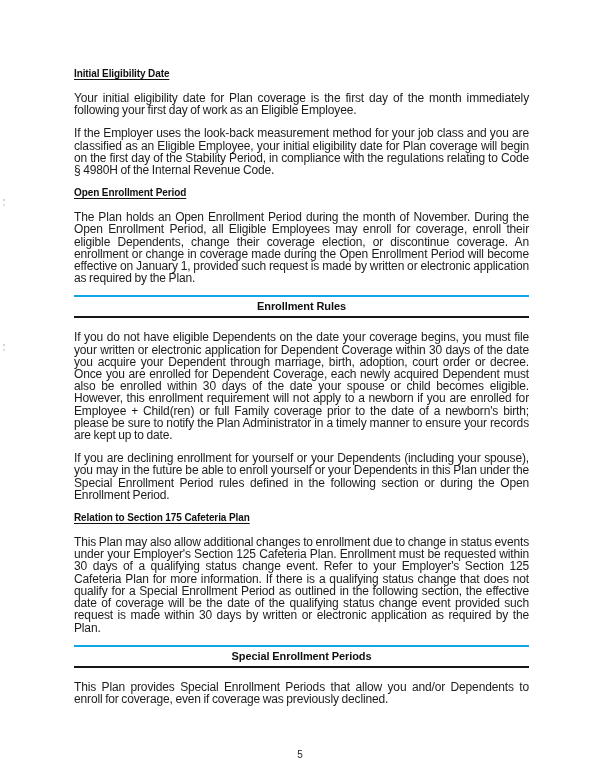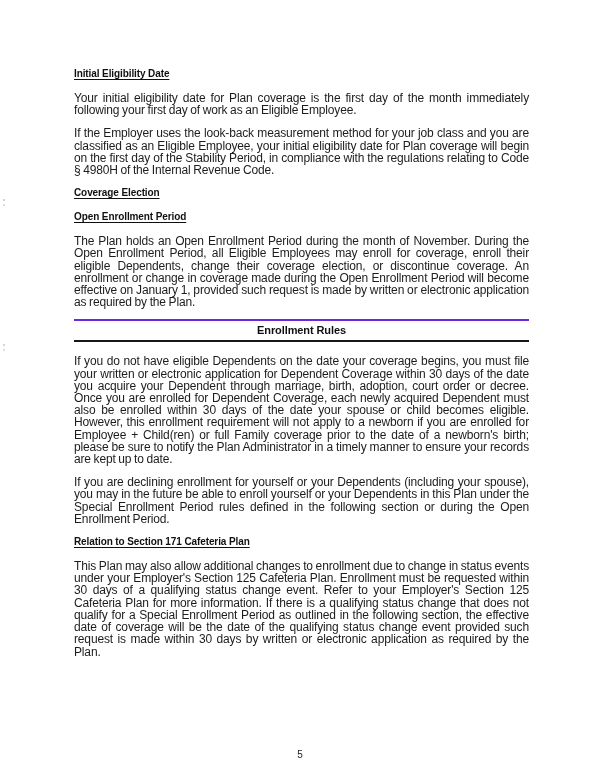--- a/index.html
+++ b/index.html
@@ -31,21 +31,21 @@
   .heading {
     font-size:10px;
     font-weight:bold;
     text-decoration:underline;
     text-underline-offset:2px;
     letter-spacing:-0.1px;
     margin:2px 0 13px 0;
     color:#101010;
   }
   .banner {
-    border-top:2px solid #6d28d9;
+    border-top:2px solid #0ea5e9;
     border-bottom:2px solid #161616;
     text-align:center;
     font-size:11px;
     font-weight:bold;
     letter-spacing:-0.1px;
     padding:3px 0 4px 0;
     margin:3px 0 13px 0;
     color:#101010;
   }
   .page-number {
@@ -71,29 +71,30 @@
 <div class="page">
   <div class="artifact a1"></div>
   <div class="artifact a2"></div>
 
   <div class="content">
 
     <div class="heading">Initial Eligibility Date</div>
     <p class="para">Your initial eligibility date for Plan coverage is the first day of the month immediately following your first day of work as an Eligible Employee.</p>
     <p class="para">If the Employer uses the look-back measurement method for your job class and you are classified as an Eligible Employee, your initial eligibility date for Plan coverage will begin on the first day of the Stability Period, in compliance with the regulations relating to Code § 4980H of the Internal Revenue Code.</p>
 
-    <div class="heading">Coverage Election</div>
 
     <div class="heading">Open Enrollment Period</div>
     <p class="para">The Plan holds an Open Enrollment Period during the month of November. During the Open Enrollment Period, all Eligible Employees may enroll for coverage, enroll their eligible Dependents, change their coverage election, or discontinue coverage. An enrollment or change in coverage made during the Open Enrollment Period will become effective on January 1, provided such request is made by written or electronic application as required by the Plan.</p>
 
     <div class="banner">Enrollment Rules</div>
     <p class="para">If you do not have eligible Dependents on the date your coverage begins, you must file your written or electronic application for Dependent Coverage within 30 days of the date you acquire your Dependent through marriage, birth, adoption, court order or decree. Once you are enrolled for Dependent Coverage, each newly acquired Dependent must also be enrolled within 30 days of the date your spouse or child becomes eligible. However, this enrollment requirement will not apply to a newborn if you are enrolled for Employee + Child(ren) or full Family coverage prior to the date of a newborn's birth; please be sure to notify the Plan Administrator in a timely manner to ensure your records are kept up to date.</p>
     <p class="para">If you are declining enrollment for yourself or your Dependents (including your spouse), you may in the future be able to enroll yourself or your Dependents in this Plan under the Special Enrollment Period rules defined in the following section or during the Open Enrollment Period.</p>
 
-    <div class="heading">Relation to Section 171 Cafeteria Plan</div>
+    <div class="heading">Relation to Section 175 Cafeteria Plan</div>
     <p class="para">This Plan may also allow additional changes to enrollment due to change in status events under your Employer's Section 125 Cafeteria Plan. Enrollment must be requested within 30 days of a qualifying status change event. Refer to your Employer's Section 125 Cafeteria Plan for more information. If there is a qualifying status change that does not qualify for a Special Enrollment Period as outlined in the following section, the effective date of coverage will be the date of the qualifying status change event provided such request is made within 30 days by written or electronic application as required by the Plan.</p>
 
+    <div class="banner">Special Enrollment Periods</div>
+    <p class="para">This Plan provides Special Enrollment Periods that allow you and/or Dependents to enroll for coverage, even if coverage was previously declined.</p>
 
   </div>
 
   <div class="page-number">5</div>
 </div>
 
 </body></html>

